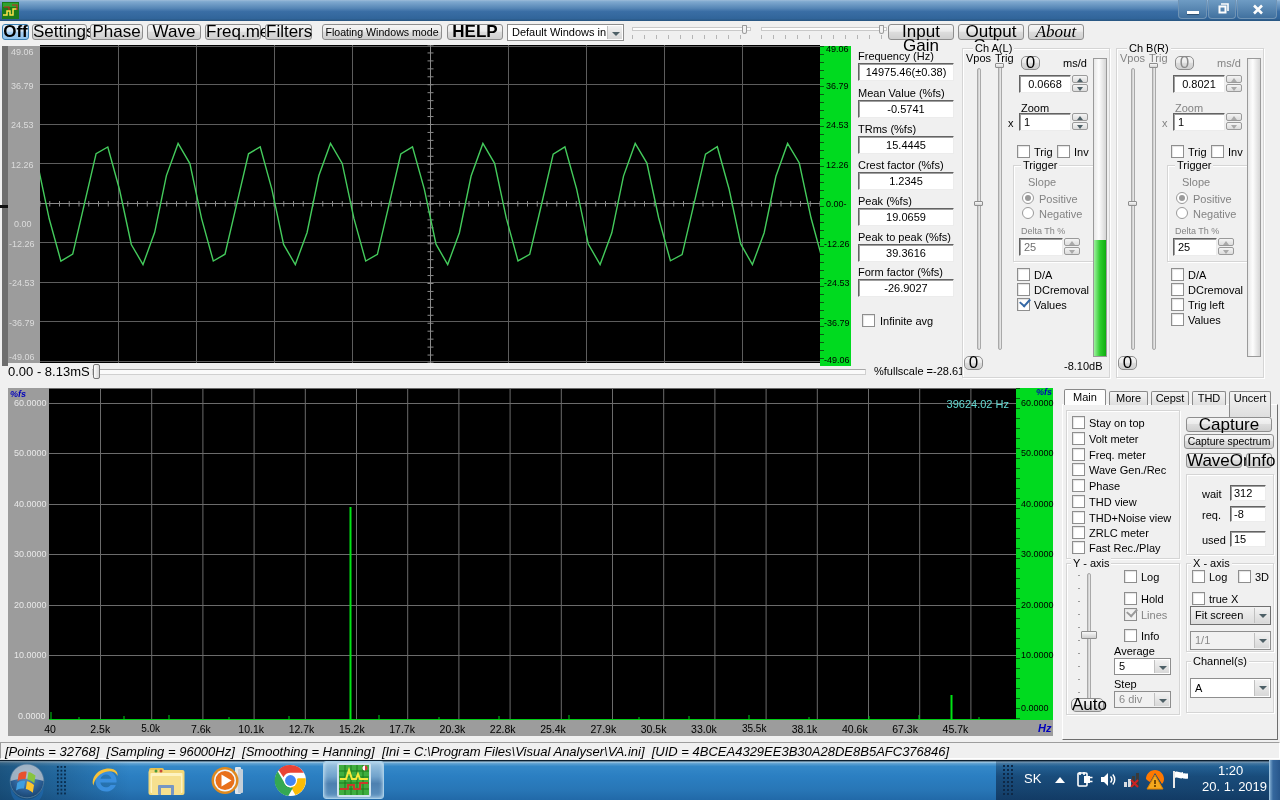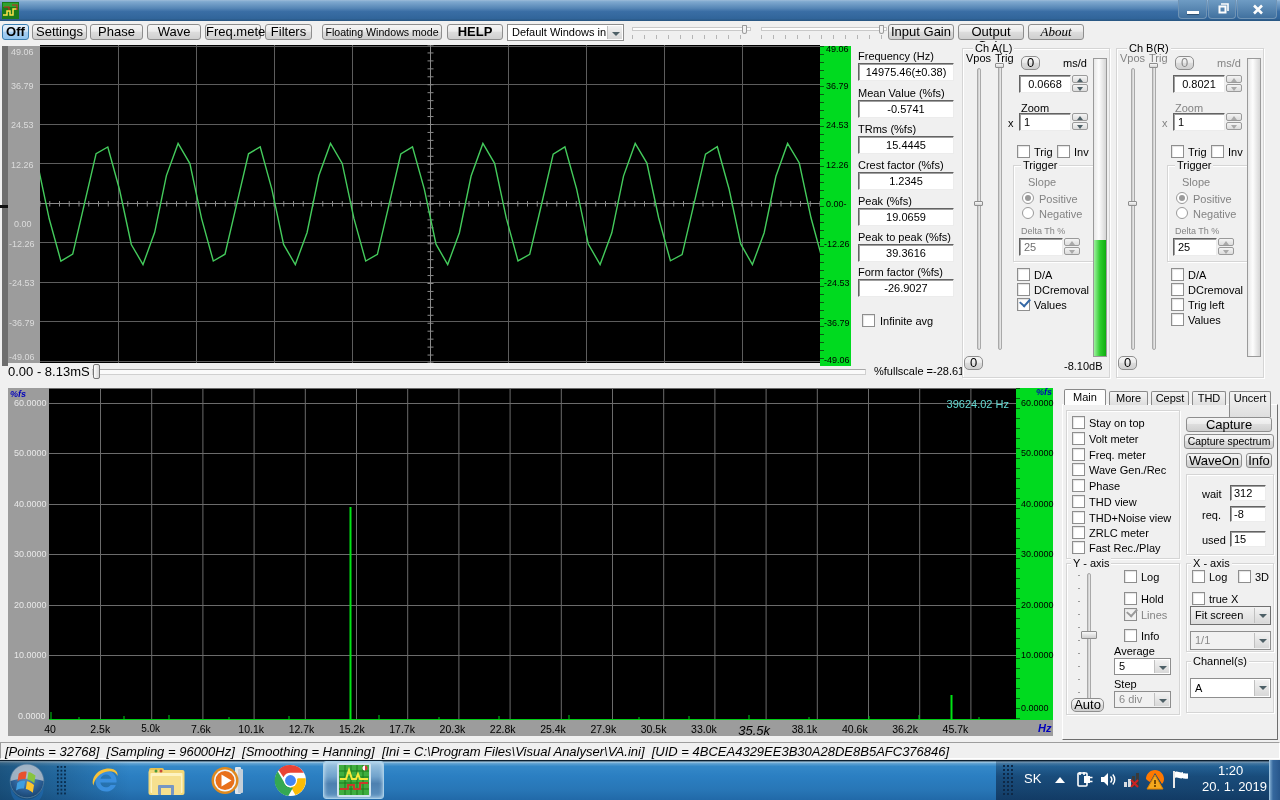--- a/index.html
+++ b/index.html
@@ -3,21 +3,21 @@
 <style>
 html,body{margin:0;padding:0;width:1280px;height:800px;overflow:hidden;background:#f0f0f0;
  font-family:"Liberation Sans",sans-serif;-webkit-font-smoothing:none;}
 *{box-sizing:border-box;}
 .ab{position:absolute;}
 .t11{font-size:11px;line-height:13px;color:#000;white-space:nowrap;}
 .t9{font-size:9px;line-height:10px;white-space:nowrap;}
 .gray{color:#838383;}
 .btn{position:absolute;height:16px;border:1px solid #8e8e8e;border-radius:3px;
  background:linear-gradient(#f5f5f5,#ebebeb 45%,#dddddd 50%,#cfcfcf);
- font-size:13px;text-align:center;color:#000;line-height:14px;}
+ font-size:17px;text-align:center;color:#000;line-height:14px;}
 .sunk{background:#fff;border:1px solid;border-color:#636363 #ececec #ececec #636363;
  box-shadow:inset 1px 1px 0 #9f9f9f;}
 .cb{position:absolute;width:13px;height:13px;background:#fff;border:1px solid #8e8e8e;box-shadow:inset 1px 1px 1px #e3e3e3;}
 .rd{position:absolute;width:12px;height:12px;background:#fff;border:1px solid #9a9a9a;border-radius:50%;}
 .gb{position:absolute;border:1px solid #d5d5d5;box-shadow:1px 1px 0 #fff, inset 1px 1px 0 #fff;}
 .gbt{position:absolute;background:#f0f0f0;font-size:11px;line-height:12px;padding:0 2px;white-space:nowrap;}
 .spin{position:absolute;width:16px;height:8px;border:1px solid #9a9a9a;border-radius:2px;
  background:linear-gradient(#f4f4f4,#dcdcdc);}
 .spin:after{content:"";position:absolute;left:4px;border-left:3px solid transparent;border-right:3px solid transparent;}
 .spup:after{top:2px;border-bottom:4px solid #4e6067;}
@@ -276,24 +276,24 @@
     <div class="ab" style="left:227.2px;top:723px;width:48px;text-align:center;font-size:10.5px;color:#000;">10.1k</div>
     <div class="ab" style="left:277.5px;top:723px;width:48px;text-align:center;font-size:10.5px;color:#000;">12.7k</div>
     <div class="ab" style="left:327.79999999999995px;top:723px;width:48px;text-align:center;font-size:10.5px;color:#000;">15.2k</div>
     <div class="ab" style="left:378.09999999999997px;top:723px;width:48px;text-align:center;font-size:10.5px;color:#000;">17.7k</div>
     <div class="ab" style="left:428.4px;top:723px;width:48px;text-align:center;font-size:10.5px;color:#000;">20.3k</div>
     <div class="ab" style="left:478.7px;top:723px;width:48px;text-align:center;font-size:10.5px;color:#000;">22.8k</div>
     <div class="ab" style="left:529px;top:723px;width:48px;text-align:center;font-size:10.5px;color:#000;">25.4k</div>
     <div class="ab" style="left:579.3px;top:723px;width:48px;text-align:center;font-size:10.5px;color:#000;">27.9k</div>
     <div class="ab" style="left:629.5999999999999px;top:723px;width:48px;text-align:center;font-size:10.5px;color:#000;">30.5k</div>
     <div class="ab" style="left:679.9px;top:723px;width:48px;text-align:center;font-size:10.5px;color:#000;">33.0k</div>
-    <div class="ab" style="left:730.1999999999999px;top:723px;width:48px;text-align:center;font-size:13px;color:#000;font-style:italic;">35.5k</div>
+    <div class="ab" style="left:730.1999999999999px;top:723px;width:48px;text-align:center;font-size:10px;color:#000;">35.5k</div>
     <div class="ab" style="left:780.5px;top:723px;width:48px;text-align:center;font-size:10.5px;color:#000;">38.1k</div>
     <div class="ab" style="left:830.8px;top:723px;width:48px;text-align:center;font-size:10.5px;color:#000;">40.6k</div>
-    <div class="ab" style="left:881.0999999999999px;top:723px;width:48px;text-align:center;font-size:10.5px;color:#000;">36.2k</div>
+    <div class="ab" style="left:881.0999999999999px;top:723px;width:48px;text-align:center;font-size:10.5px;color:#000;">67.3k</div>
     <div class="ab" style="left:931.4px;top:723px;width:48px;text-align:center;font-size:10.5px;color:#000;">45.7k</div>
   </div>
 <div class="ab" style="left:1038px;top:722px;font-size:11px;font-weight:bold;font-style:italic;color:#0000bb;">Hz</div>
 
 <div class="ab" style="left:1062px;top:404px;width:216px;height:336px;background:#f0f0f0;border:1px solid;border-color:#fff #6e6e6e #6e6e6e #fff;"></div>
 <div class="ab" style="left:1064px;top:389px;width:42px;height:16px;background:#fdfdfd;border:1px solid #898989;border-bottom:none;border-radius:2px 2px 0 0;font-size:11px;text-align:center;line-height:15px;">Main</div>
 <div class="ab" style="left:1109px;top:391px;width:39px;height:14px;background:linear-gradient(#f4f4f4,#dedede);border:1px solid #898989;border-bottom:none;border-radius:2px 2px 0 0;font-size:11px;text-align:center;line-height:13px;">More</div>
 <div class="ab" style="left:1151px;top:391px;width:38px;height:14px;background:linear-gradient(#f4f4f4,#dedede);border:1px solid #898989;border-bottom:none;border-radius:2px 2px 0 0;font-size:11px;text-align:center;line-height:13px;">Cepst</div>
 <div class="ab" style="left:1192px;top:391px;width:34px;height:14px;background:linear-gradient(#f4f4f4,#dedede);border:1px solid #898989;border-bottom:none;border-radius:2px 2px 0 0;font-size:11px;text-align:center;line-height:13px;">THD</div>
 <div class="ab" style="left:1229px;top:391px;width:42px;height:26px;background:linear-gradient(#f4f4f4,#dedede);border:1px solid #898989;border-bottom:none;border-radius:2px 2px 0 0;font-size:11px;text-align:center;line-height:13px;">Uncert</div>

